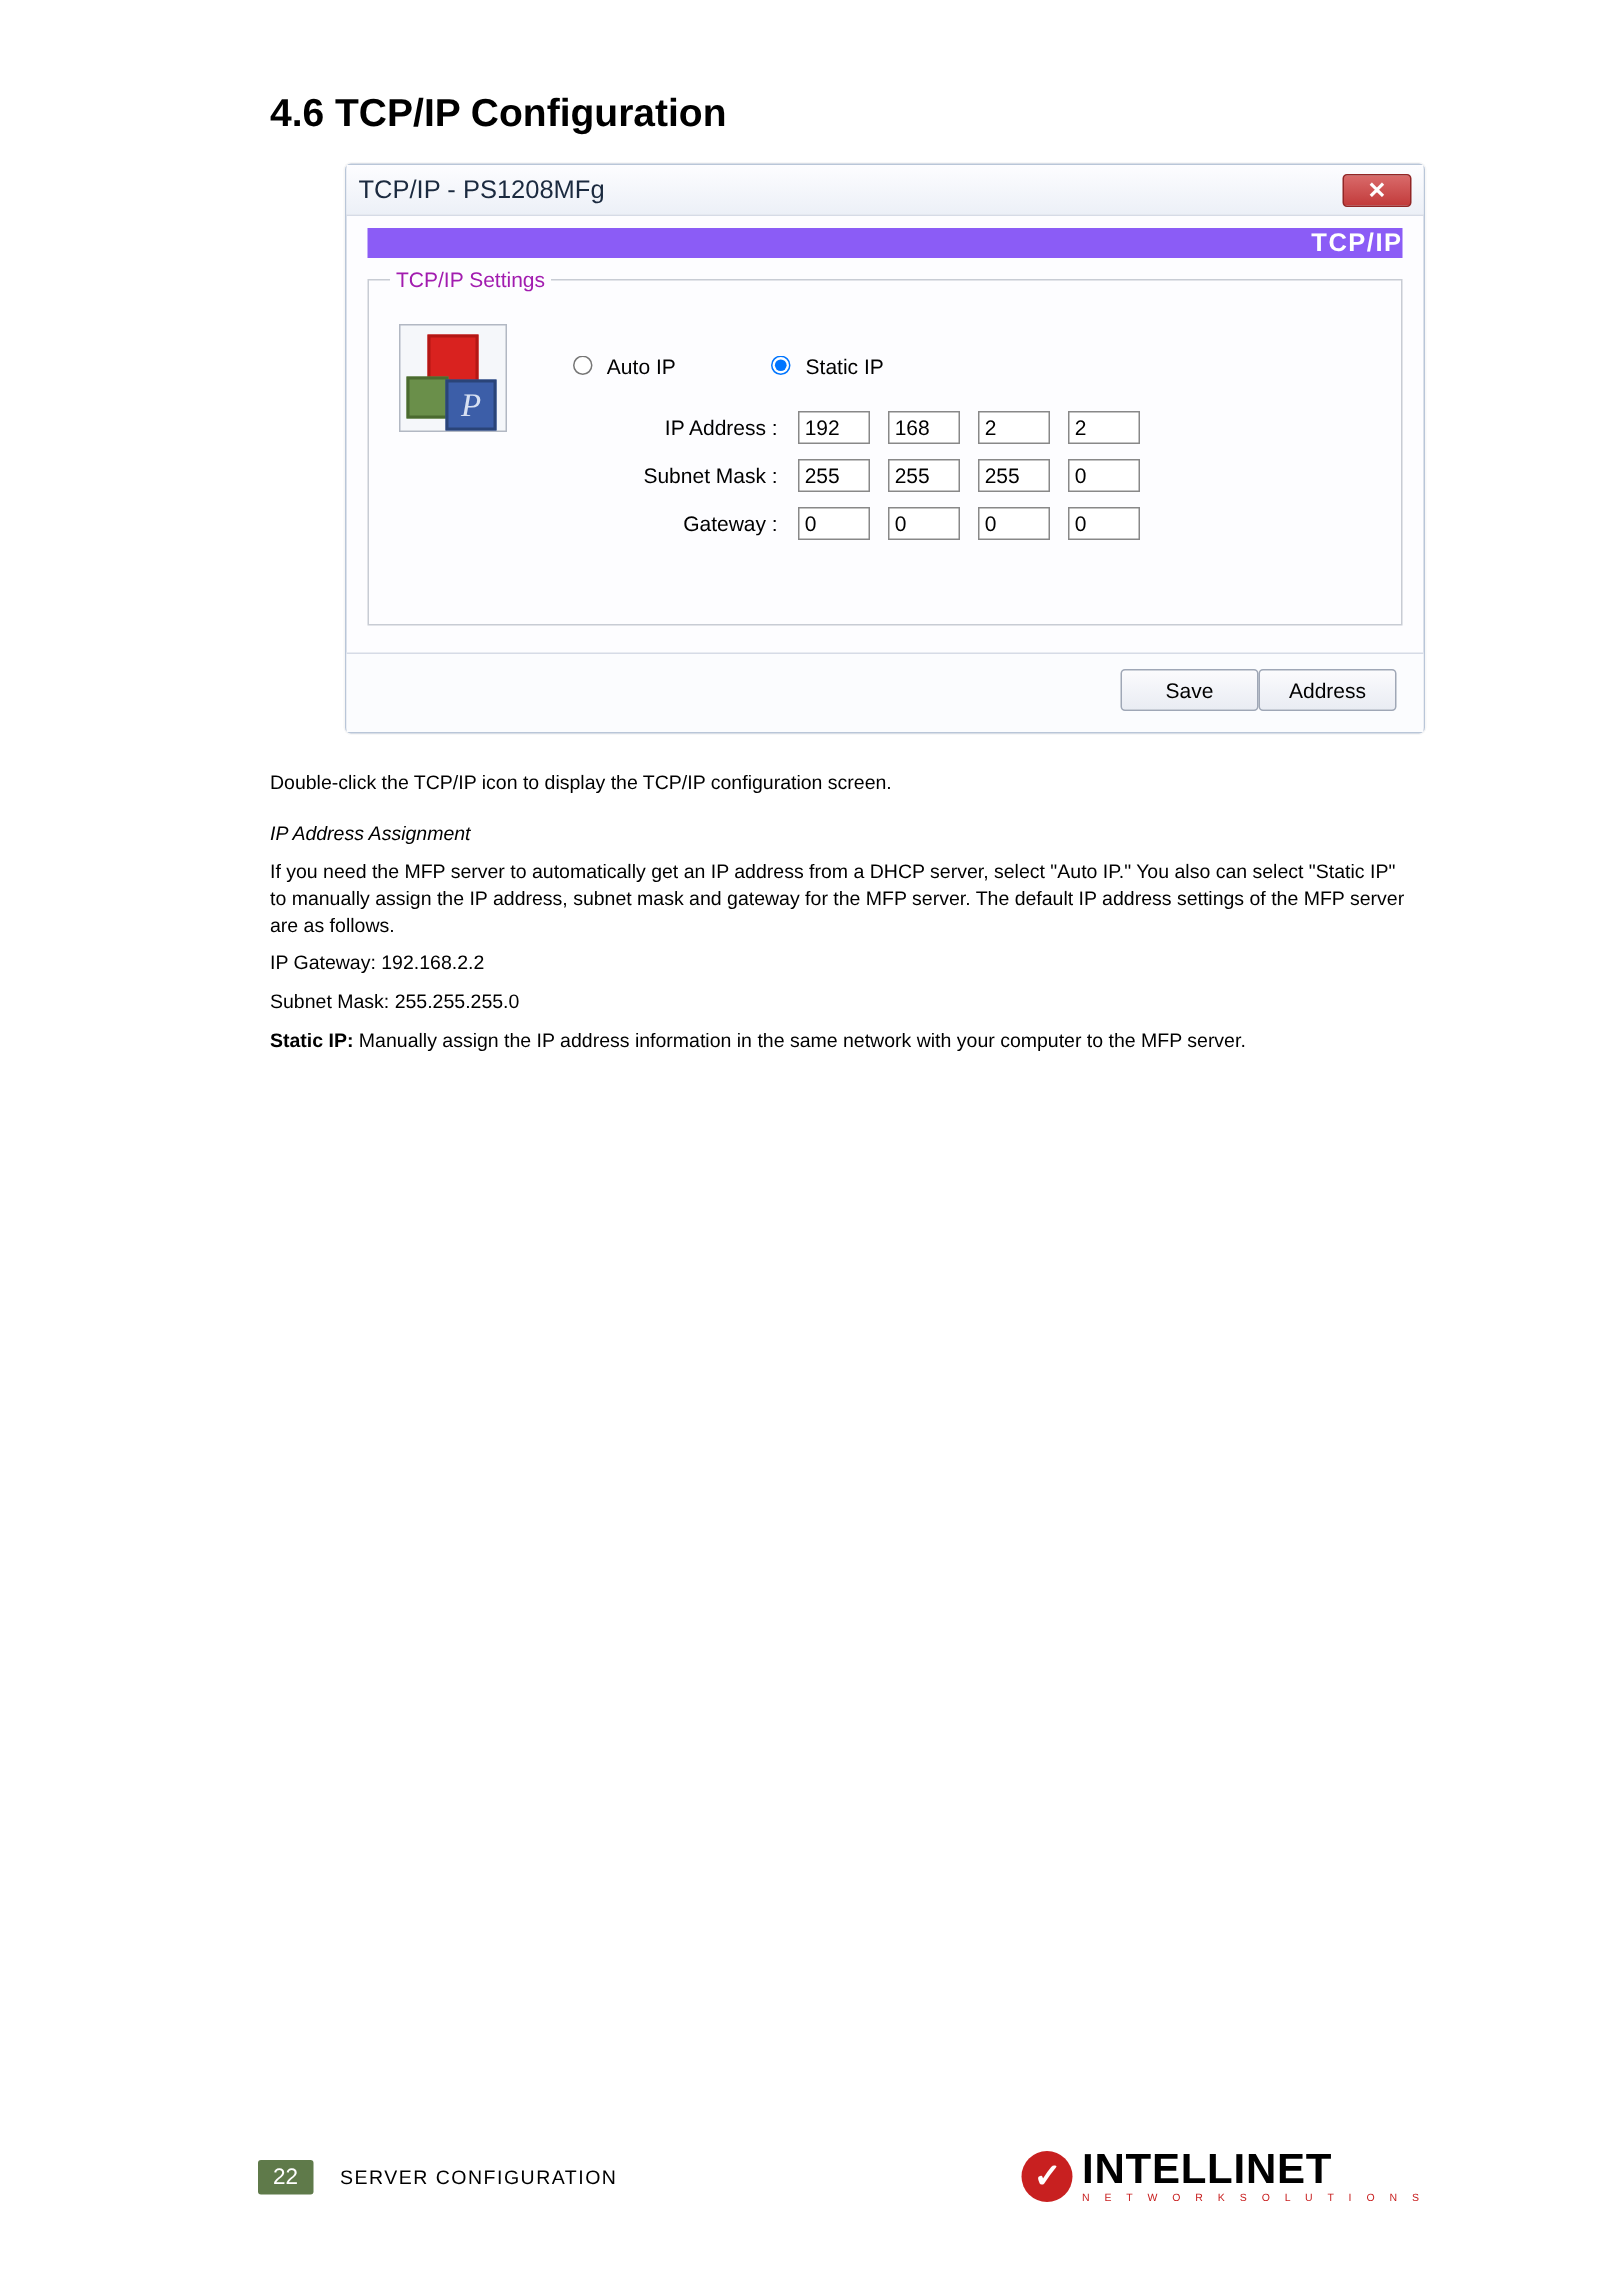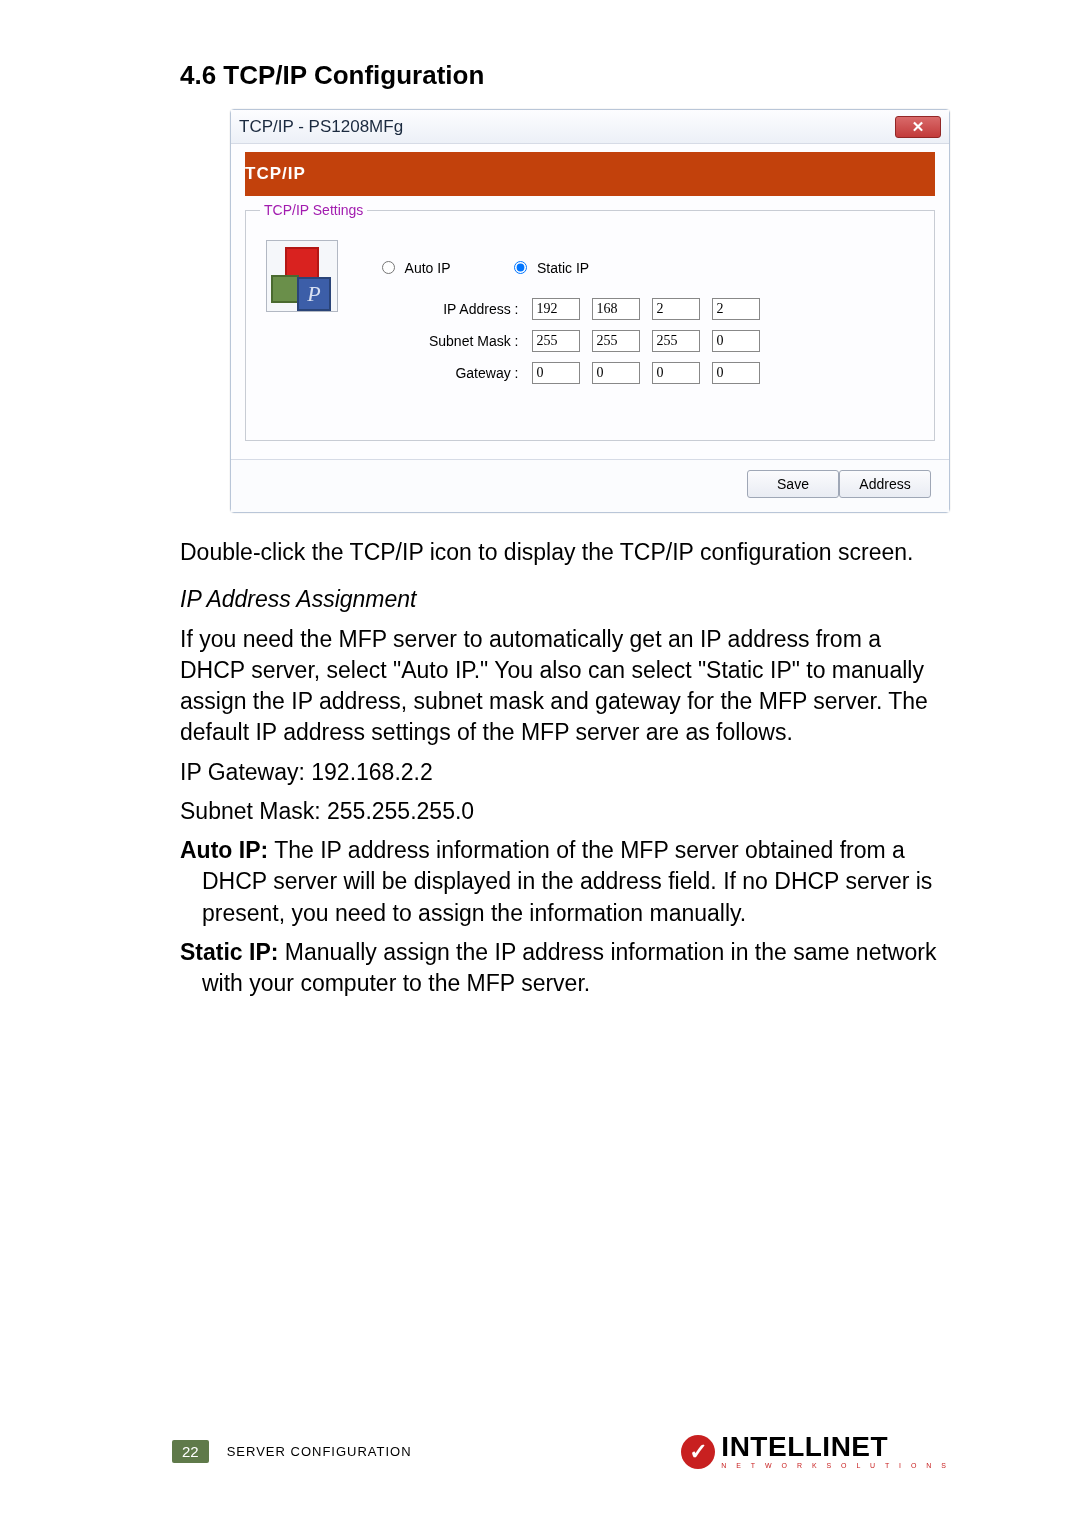--- a/index.html
+++ b/index.html
@@ -48,27 +48,27 @@
     color: #fff;
     display: flex;
     align-items: center;
     justify-content: center;
     font-weight: bold;
     font-size: 15px;
     cursor: pointer;
   }
   .dlg-body { padding: 8px 14px 18px 14px; }
   .tab-header {
-    background: #c2410c;
+    background: #8b5cf6;
     color: #fff;
     font-size: 17px;
     font-weight: bold;
     letter-spacing: 1px;
-    text-align: left;
-    padding: 12px 0;
+    text-align: right;
+    padding: 0 0;
   }
   fieldset.settings {
     border: 1px solid #c8ccd4;
     margin-top: 6px;
     padding: 16px 14px 46px 14px;
     position: relative;
   }
   fieldset.settings legend {
     font-size: 14px;
     color: #a21caf;
@@ -117,39 +117,38 @@
     column-gap: 10px;
     align-items: center;
     margin-bottom: 10px;
   }
   .field-row .lbl { text-align: right; padding-right: 4px; }
   .octet {
     width: 48px; height: 22px;
     border:1px solid #888;
     font-size:14px; padding:1px 3px;
     background:#fff;
-    font-family:Liberation Serif, serif;
   }
   .dlg-buttons {
     border-top: 1px solid #d6dbe6;
     padding: 10px 18px 14px 0;
     display: flex;
     justify-content: flex-end;
     background:#fbfcfe;
   }
   .win-btn {
     width: 92px; height: 28px;
     background: linear-gradient(#fbfbfd,#e9ecf3);
     border:1px solid #9fa7b6;
     border-radius:3px;
     font-size:14px;
     cursor:pointer;
   }
   
-  .body-text { font-size: 23px; line-height: 1.36; }
+  .body-text { font-size: 13px; line-height: 1.36; }
   .body-text p { margin-bottom: 8px; }
   .ital-head { font-style: italic; margin-top: 16px; }
   .wrap-indent { padding-left: 22px; }
   
   .footer {
     position: absolute;
     bottom: 58px;
     left: 172px;
     right: 130px;
     display:flex;
@@ -247,23 +246,20 @@
 
 <div class="body-text">
   <p>Double-click the TCP/IP icon to display the TCP/IP configuration screen.</p>
 
   <p class="ital-head">IP Address Assignment</p>
   <p>If you need the MFP server to automatically get an IP address from a DHCP server, select "Auto IP." You also can select "Static IP" to manually assign the IP address, subnet mask and gateway for the MFP server. The default IP address settings of the MFP server are as follows.</p>
   <p>IP Gateway: 192.168.2.2</p>
   <p>Subnet Mask: 255.255.255.0</p>
 
   <p class="wrap-indent">
-    <b style="margin-left:-22px">Auto IP:</b><span> The IP address information of the MFP server obtained from a DHCP server will be displayed in the address field. If no DHCP server is present, you need to assign the information manually.</span>
-  </p>
-  <p class="wrap-indent">
     <b style="margin-left:-22px">Static IP:</b><span> Manually assign the IP address information in the same network with your computer to the MFP server.</span>
   </p>
 </div>
 
 <div class="footer">
   <span class="page-badge">22</span>
   <span class="footer-label">SERVER CONFIGURATION</span>
   <div class="brand">
     <div class="brand-chk">✓</div>
     <div>

